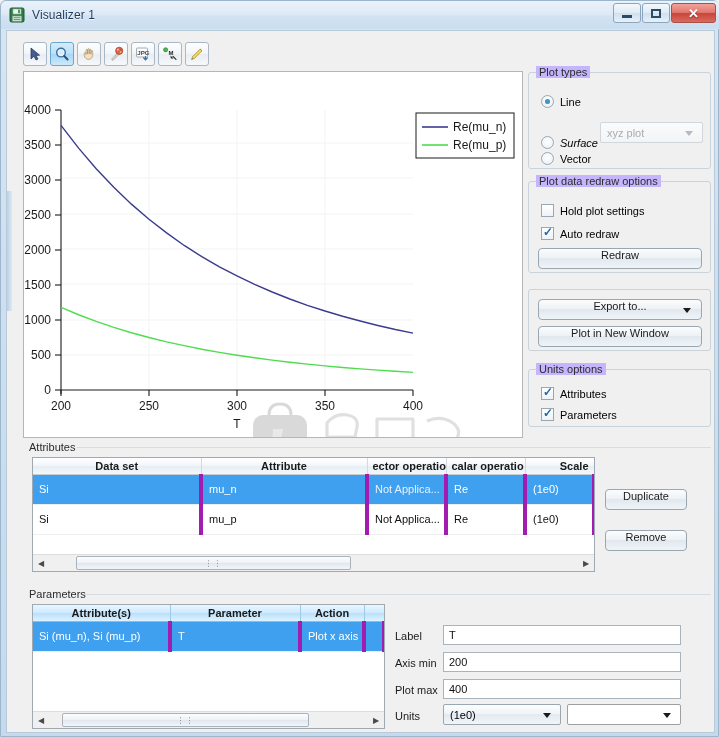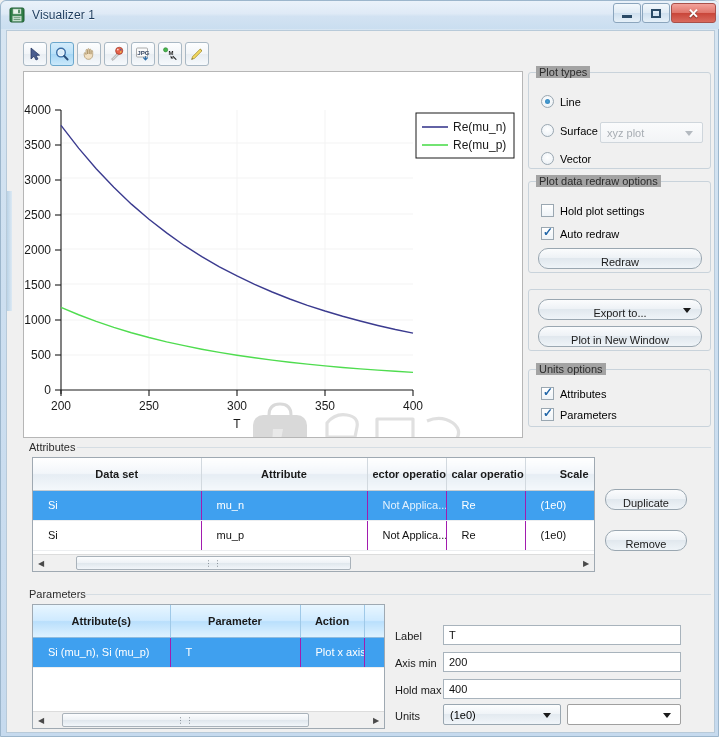--- a/index.html
+++ b/index.html
@@ -98,21 +98,21 @@
 
   
   .group {
     position: absolute;
     border: 1px solid #c9d3db;
     border-radius: 3px;
     background: transparent;
   }
   .group > .glabel {
     position: absolute; top: -7px; left: 7px;
-    background: #a3a3a3; padding: 0 3px;
+    background: #c4b5fd; padding: 0 3px;
     font-size: 11px; color: #2b2b2b;
   }
   .sectionlabel {
     position: absolute; font-size: 11px; color: #2b2b2b;
     background: #f0f0f0; padding: 0 3px;
   }
 
   
   .radio, .chk { display: flex; align-items: center; position: absolute; }
   .radio .dot {
@@ -132,23 +132,23 @@
     margin-right: 6px; position: relative; flex:0 0 auto;
   }
   .chk.on .box::after {
     content: "\2713"; position: absolute; left: 1px; top: -3px;
     font-size: 12px; color: #2166a8; font-weight: bold;
   }
 
   
   .btn {
     position: absolute;
-    border: 1px solid #9aa7b1; border-radius: 10px;
+    border: 1px solid #9aa7b1; border-radius: 4px;
     background: linear-gradient(to bottom,#fbfcfd 0%,#eef2f6 45%,#e1e8ee 50%,#eff4f8 100%);
-    display: flex; align-items: flex-end; justify-content: center;
+    display: flex; align-items: flex-start; justify-content: center;
     font-size: 11px; color: #1a1a1a;
   }
   .btn.split { justify-content: center; }
   .btn .caret {
     position: absolute; right: 10px; top: 50%; margin-top: -2px;
     width: 0; height: 0; border-left: 4px solid transparent;
     border-right: 4px solid transparent; border-top: 5px solid #1a1a1a;
   }
 
   
@@ -180,31 +180,31 @@
   }
   .flabel { position: absolute; font-size: 11px; color: #1a1a1a; }
 
   
   .tablewrap {
     position: absolute; background: #fff;
     border: 1px solid #9fa9b2; overflow: hidden;
   }
   table.grid { border-collapse: collapse; table-layout: fixed; width: 100%; }
   table.grid th {
-    height: 32px;
+    height: 16px;
     background: linear-gradient(to bottom,#ffffff 0%,#f2f6fa 48%,#e6edf4 52%,#f4f8fb 100%);
     border-right: 1px solid #d2d9df;
     border-bottom: 1px solid #c5ccd2;
     font-size: 11px; font-weight: bold; color: #1a1a1a;
     padding: 0 5px; overflow: hidden; white-space: nowrap;
   }
   table.grid td {
-    height: 30px; border-right: 1px solid #a21caf;
+    height: 30px; border-right: 4px solid #a21caf;
     border-bottom: 1px solid #eceef0;
-    font-size: 11px; padding: 0 15px; overflow: hidden; white-space: nowrap;
+    font-size: 11px; padding: 0 6px; overflow: hidden; white-space: nowrap;
     color: #111;
   }
   tr.sel td { background: #3fa0ef; color: #fff; }
   td.muted { color: #9b9b9b; }
   tr.sel td.muted { color: #e3f1fd; }
 
   
   table.grid.blue th {
     background: linear-gradient(to bottom,#e8f6ff 0%,#cfeaff 48%,#b9dffc 52%,#dff2ff 100%);
     border-right: 1px solid #9fc9e8;
@@ -423,21 +423,21 @@
     </div>
 
     <div class="group" style="left:521px; top:41px; width:183px; height:97px;">
       <div class="glabel">Plot types</div>
 
       <div class="radio on" style="left:12px; top:22px;">
         <div class="dot"></div>
         <span>Line</span>
       </div>
 
-      <div class="radio" style="left:12px; top:51px;">
+      <div class="radio" style="left:12px; top:63px;font-style:italic;">
         <div class="dot"></div>
         <span>Surface</span>
       </div>
       <div class="combo disabled" style="left:71px; top:49px; width:103px;">
         <span>xyz plot</span>
         <div class="caret"></div>
       </div>
 
       <div class="radio" style="left:12px; top:79px;justify-content:flex-end;">
         <div class="dot"></div>
@@ -579,21 +579,21 @@
     <div class="flabel" style="left:388px; top:599px;">Label</div>
     <div class="tinput" style="left:436px; top:594px; width:238px;">
       <span>T</span>
     </div>
 
     <div class="flabel" style="left:388px; top:626px;">Axis min</div>
     <div class="tinput" style="left:436px; top:621px; width:238px;">
       <span>200</span>
     </div>
 
-    <div class="flabel" style="left:388px; top:653px;">Hold max</div>
+    <div class="flabel" style="left:388px; top:653px;">Plot max</div>
     <div class="tinput" style="left:436px; top:648px; width:238px;">
       <span>400</span>
     </div>
 
     <div class="flabel" style="left:388px; top:679px;">Units</div>
     <div class="combo" style="left:436px; top:673px; width:118px;">
       <span>(1e0)</span>
       <div class="caret"></div>
     </div>
     <div class="combo white" style="left:560px; top:673px; width:114px;">

